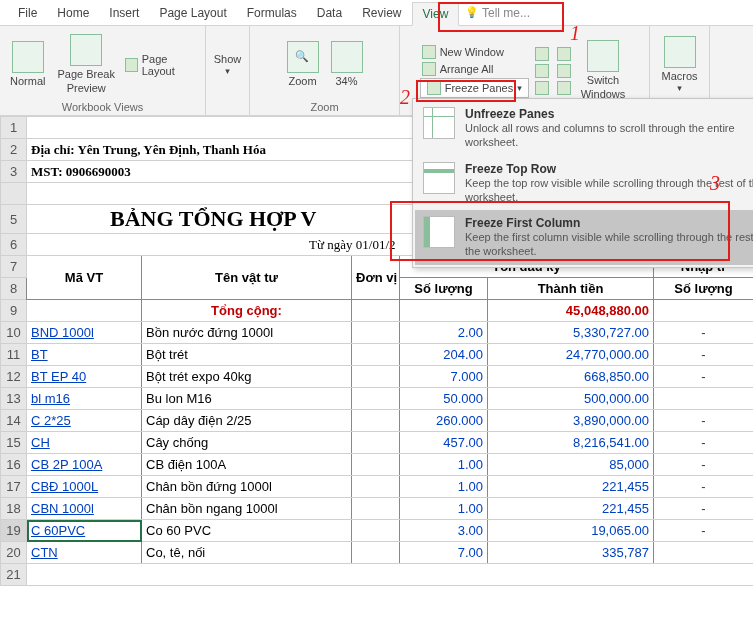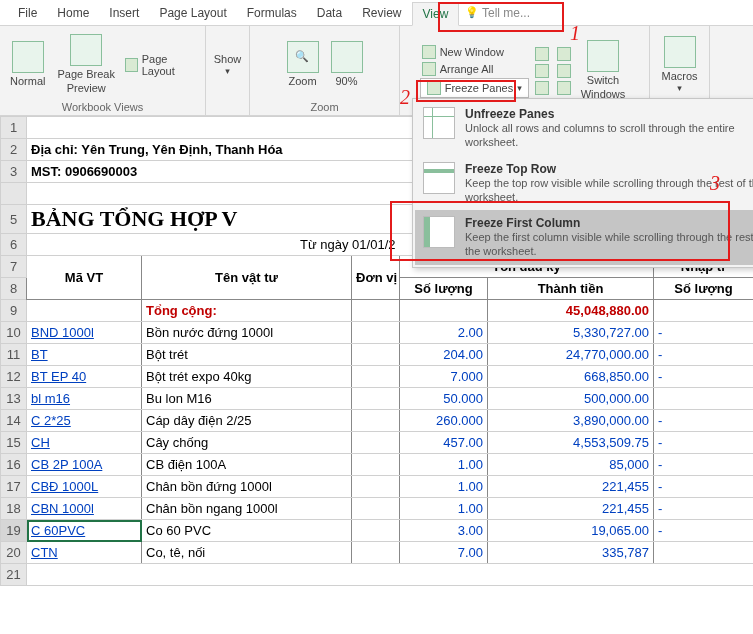--- a/index.html
+++ b/index.html
@@ -47,23 +47,23 @@
   .sheet { position: absolute; top: 116px; left: 0; right: 0; bottom: 0; overflow: hidden; }
   table.grid { border-collapse: collapse; width: 100%; table-layout: fixed; }
   table.grid td, table.grid th { border: 1px solid #d0d0d0; padding: 0; height: 22px; font-size: 13px; vertical-align: middle; background: #fff; }
   .rowhdr { width: 26px; background: #e6e6e6 !important; text-align: center; color: #555; font-size: 12px; }
   .rowhdr.sel { background: #d6d6d6 !important; }
   table.grid td.cell { padding: 1px 4px; white-space: nowrap; overflow: hidden; }
   .blue { color: #0040c0; }
   .blue-u { color: #0040c0; text-decoration: underline; }
   .red { color: #c00000; font-weight: bold; }
   .bold { font-weight: bold; }
-  .center { text-align: left; }
+  .center { text-align: center; }
   .right { text-align: right; }
-  .serif { font-family: Liberation Sans, sans-serif; font-size: 16px; }
+  .serif { font-family: Liberation Serif, serif; font-size: 16px; }
   .hdr-cell { font-weight: bold; text-align: center; border: 1px solid #888 !important; }
   table.grid td.thick-r { border-right: 1px solid #888; }
   table.grid td.thick-l { border-left: 1px solid #888; }
   .title-row td.cell { font-family: "Times New Roman", serif; }
   .sel-cell { outline: 2px solid #217346; outline-offset: -2px; }
 
   
   .fp-btn { background: #fff; border: 1px solid #bbb; padding: 2px 6px; display: flex; align-items: center; gap: 4px; }
   .fp-btn .caret { font-size: 9px; }
 </style>
@@ -121,21 +121,21 @@
   </div>
 
   <div class="group" style="width:150px">
     <div class="group-body">
       <div class="big-btn">
         <div class="icon">🔍</div>
         <span>Zoom</span>
       </div>
       <div class="big-btn">
         <div class="icon" style="font-size:9px"></div>
-        <span>90%</span>
+        <span>34%</span>
       </div>
     </div>
     <div class="group-label">Zoom</div>
   </div>
 
   <div class="group" style="width:250px">
     <div class="group-body" style="">
       <div class="small-list">
         <div class="small-item">
             <span class="mini-icon"></span>
@@ -248,21 +248,21 @@
   <tr>
           <td class="rowhdr">3</td>
           <td class="cell serif bold" colspan="6">MST:  0906690003</td>
         </tr>
   <tr style="height:10px">
           <td class="rowhdr" style="height:10px"></td>
           <td class="cell" colspan="6"></td>
         </tr>
   <tr class="title-row">
           <td class="rowhdr">5</td>
-    <td class="cell center" colspan="3" style="text-align:left;border-right:none"><span style="font-family:'Times New Roman';font-size:22px;font-weight:bold">BẢNG TỔNG HỢP V</span></td>
+    <td class="cell center" colspan="3" style="text-align:center;border-right:none"><span style="font-family:'Times New Roman';font-size:22px;font-weight:bold">BẢNG TỔNG HỢP V</span></td>
     <td class="cell" colspan="3" style="border-left:none"><span style="font-family:'Times New Roman';font-size:22px;font-weight:bold;padding-left:320px">ỒN</span></td>
   </tr>
   <tr>
           <td class="rowhdr">6</td>
           <td class="cell center serif" colspan="3" style="text-align:right;border-right:none">Từ ngày 01/01/2</td>
           <td class="cell" colspan="3" style="border-left:none"></td>
         </tr>
 
   <tr>
     <td class="rowhdr">7</td>
@@ -334,21 +334,21 @@
           <td class="cell blue right thick-r">260.000</td>
           <td class="cell blue right thick-r">3,890,000.00</td>
           <td class="cell blue center thick-r">-</td>
         </tr>
         <tr>
           <td class="rowhdr">15</td>
           <td class="cell blue-u thick-l thick-r">CH</td>
           <td class="cell thick-r">Cây chống</td>
           <td class="cell thick-r"></td>
           <td class="cell blue right thick-r">457.00</td>
-          <td class="cell blue right thick-r">4,553,509.75</td>
+          <td class="cell blue right thick-r">8,216,541.00</td>
           <td class="cell blue center thick-r">-</td>
         </tr>
         <tr>
           <td class="rowhdr">16</td>
           <td class="cell blue-u thick-l thick-r">CB 2P 100A</td>
           <td class="cell thick-r">CB điện 100A</td>
           <td class="cell thick-r"></td>
           <td class="cell blue right thick-r">1.00</td>
           <td class="cell blue right thick-r">85,000</td>
           <td class="cell blue center thick-r">-</td>

